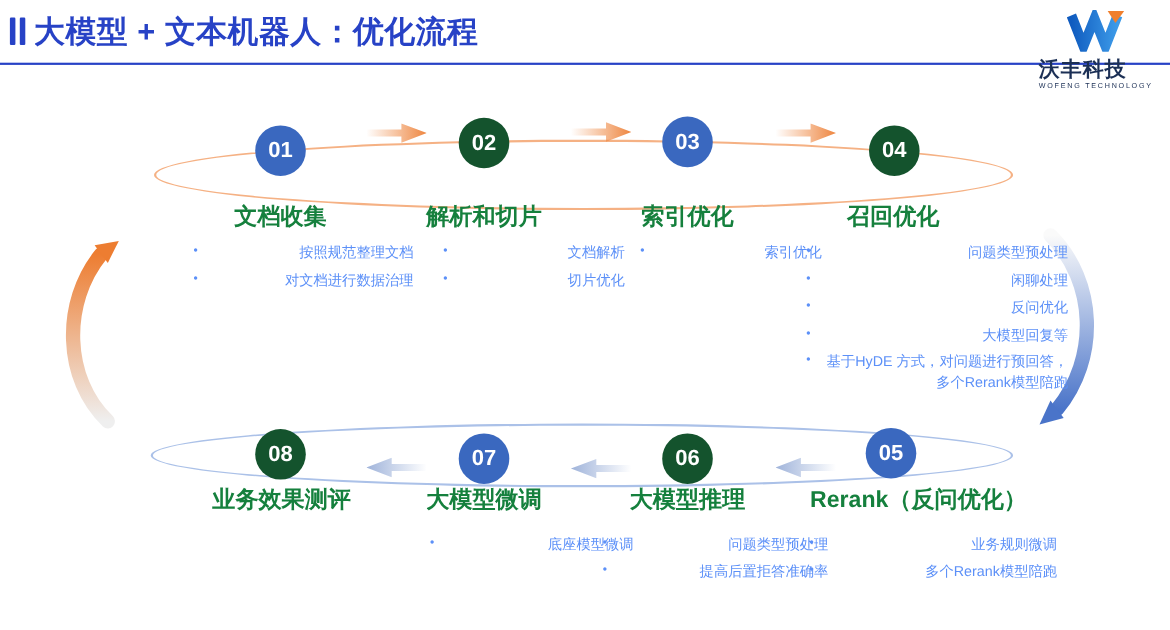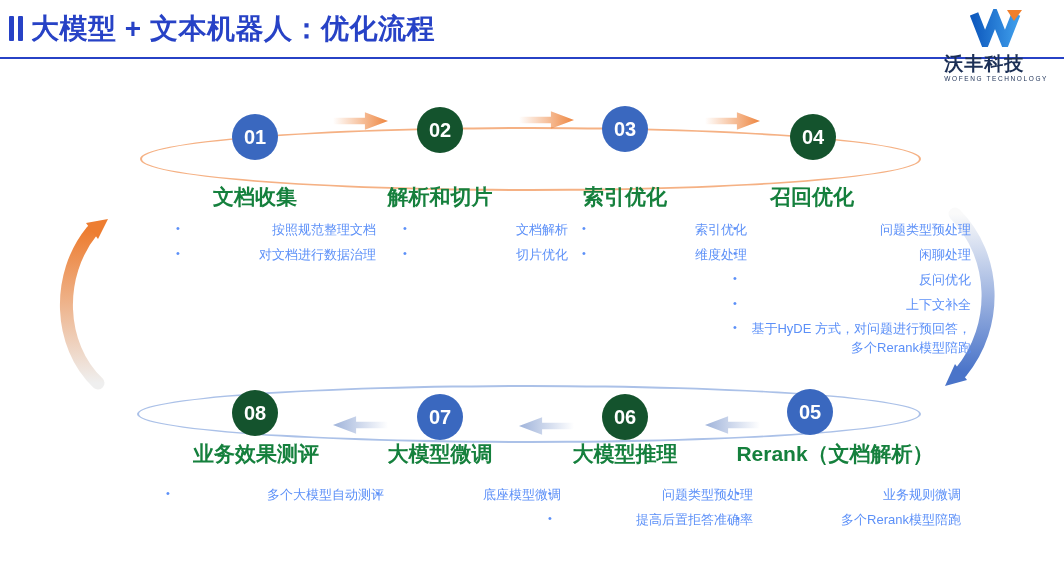--- a/index.html
+++ b/index.html
@@ -45,21 +45,21 @@
   .swoosh{position:absolute;z-index:2;}
   .swoosh.right{left:933px;top:206px;}
   .swoosh.left{left:48px;top:205px;}
   
   .s1 .circle{left:232px;top:114px}.s1 .step-title{left:105px;top:183px}.s1 .bullets{left:176px;top:221px;width:200px}
   .s2 .circle{left:417px;top:107px}.s2 .step-title{left:290px;top:183px}.s2 .bullets{left:403px;top:221px;width:165px}
   .s3 .circle{left:602px;top:106px}.s3 .step-title{left:475px;top:183px}.s3 .bullets{left:582px;top:221px;width:165px}
   .s4 .circle{left:790px;top:114px}.s4 .step-title{left:662px;top:183px}.s4 .bullets{left:733px;top:221px;width:238px}
   .s5 .circle{left:787px;top:389px}.s5 .step-title{left:685px;top:440px}.s5 .bullets{left:736px;top:486px;width:225px}
   .s6 .circle{left:602px;top:394px}.s6 .step-title{left:475px;top:440px}.s6 .bullets{left:548px;top:486px;width:205px}
-  .s7 .circle{left:417px;top:394px}.s7 .step-title{left:290px;top:440px}.s7 .bullets{left:376px;top:486px;width:185px}
+  .s7 .circle{left:417px;top:394px}.s7 .step-title{left:290px;top:440px}.s7 .bullets{left:391px;top:486px;width:185px}
   .s8 .circle{left:232px;top:390px}.s8 .step-title{left:106px;top:440px}.s8 .bullets{left:166px;top:486px;width:218px}
 </style>
 </head>
 <body>
 
 <div class="page">
 
   <div class="header">
     <div class="title-marker">
         <span></span>
@@ -130,37 +130,36 @@
     <ul class="bullets">
         <li>文档解析</li>
         <li>切片优化</li>
       </ul>
   </div>
   <div class="step s3">
     <div class="circle blue">03</div>
     <div class="step-title">索引优化</div>
     <ul class="bullets">
         <li>索引优化</li>
-        <li>维度处理</li>
       </ul>
   </div>
   <div class="step s4">
     <div class="circle orange">04</div>
     <div class="step-title">召回优化</div>
     <ul class="bullets">
         <li>问题类型预处理</li>
         <li>闲聊处理</li>
         <li>反问优化</li>
-        <li>上下文补全</li>
+        <li>大模型回复等</li>
         <li>基于HyDE 方式，对问题进行预回答，多个Rerank模型陪跑</li>
       </ul>
   </div>
   <div class="step s5">
     <div class="circle blue">05</div>
-    <div class="step-title">Rerank（文档解析）</div>
+    <div class="step-title">Rerank（反问优化）</div>
     <ul class="bullets">
         <li>业务规则微调</li>
         <li>多个Rerank模型陪跑</li>
       </ul>
   </div>
   <div class="step s6">
     <div class="circle orange">06</div>
     <div class="step-title">大模型推理</div>
     <ul class="bullets">
         <li>问题类型预处理</li>
@@ -171,17 +170,16 @@
     <div class="circle blue">07</div>
     <div class="step-title">大模型微调</div>
     <ul class="bullets">
         <li>底座模型微调</li>
       </ul>
   </div>
   <div class="step s8">
     <div class="circle orange">08</div>
     <div class="step-title">业务效果测评</div>
     <ul class="bullets">
-        <li>多个大模型自动测评</li>
       </ul>
   </div>
 
 </div>
 
 </body></html>

